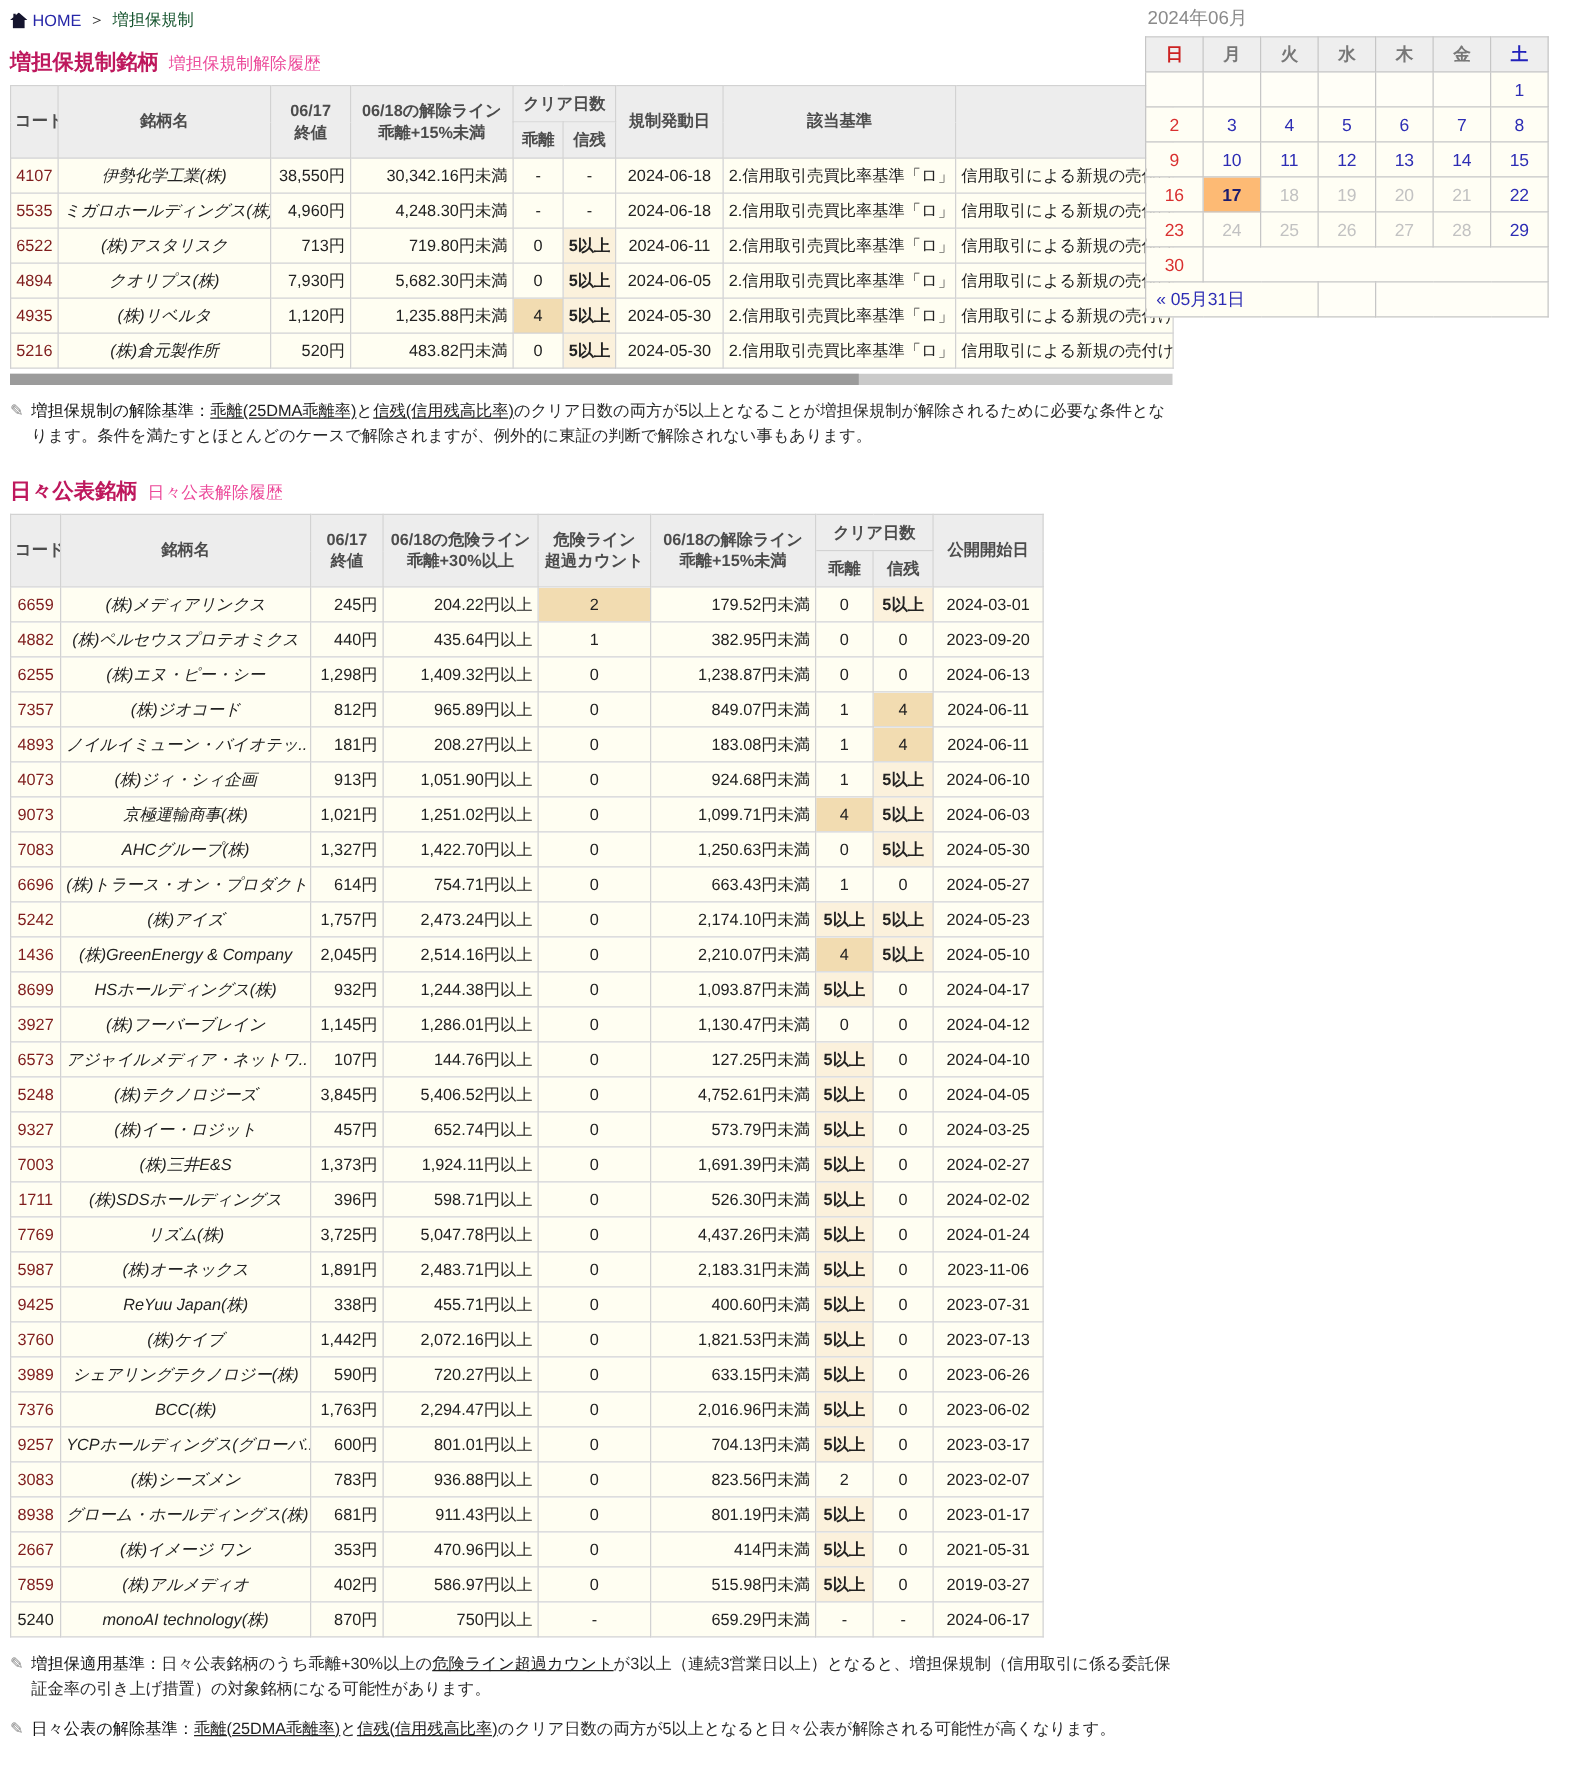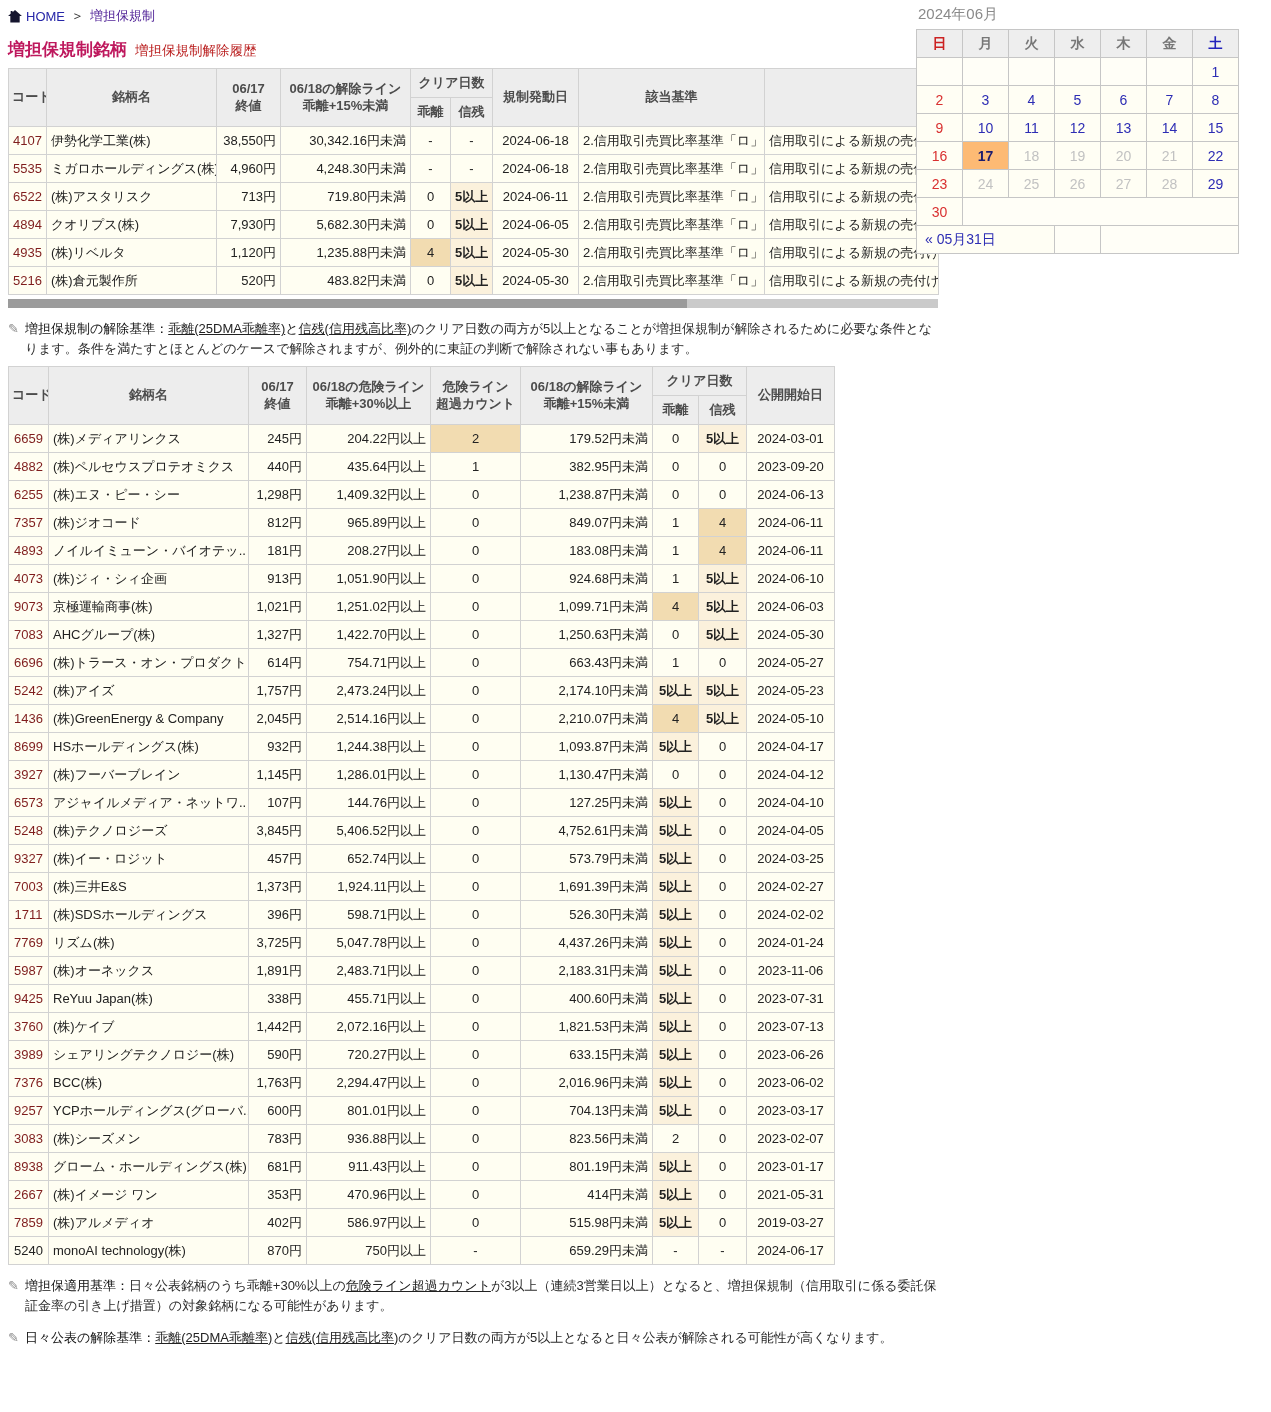--- a/index.html
+++ b/index.html
@@ -5,39 +5,39 @@
   html,body{margin:0;padding:0;background:#ffffff;}
   body{width:1271px;height:1412px;position:relative;overflow:hidden;
        font-family:"Liberation Sans","DejaVu Sans",sans-serif;font-size:13px;color:#222;}
   a{cursor:pointer;}
   .main{position:absolute;left:8px;top:8px;width:930px;}
   
   .breadcrumb{display:flex;align-items:center;gap:4px;height:16px;}
   .home-ico{display:inline-flex;align-items:center;}
   .bc-link{color:#2626a8;text-decoration:none;}
   .bc-sep{color:#333;margin:0 2px;}
-  .bc-cur{color:#4c1d95;}
+  .bc-cur{color:#14532d;}
   
   .updated{text-align:right;margin-top:9px;font-size:13.5px;color:#111;}
   
   .sec-head{margin-top:14px;display:flex;align-items:baseline;gap:8px;}
   .sec-head.second{margin-top:22px;}
   .sec-title{font-size:17px;font-weight:bold;color:#be185d;}
-  .sec-link{font-size:13.5px;color:#b91c1c;text-decoration:none;}
+  .sec-link{font-size:13.5px;color:#ec4899;text-decoration:none;}
   
   table.t{border-collapse:collapse;table-layout:fixed;margin-top:7px;}
   table.t1{width:930px;}
   table.t2{width:826px;}
   .t th,.t td{border:1px solid #d2d2d2;overflow:hidden;white-space:nowrap;}
   .t th{background:#ededed;color:#4c4c4c;font-weight:bold;font-size:13px;height:28px;padding:0 3px;text-align:center;line-height:1.3;}
   .t thead tr:first-child th[rowspan]{height:57px;}
   .t td{background:#fffef2;height:27px;padding:0 4px;font-size:13px;color:#222;}
   .t1 td{height:27px;}
   .c-code{text-align:center;}
-  .c-name{text-align:left;padding-left:7px;}
+  .c-name{text-align:center;padding-left:7px;font-style:italic;}
   .c-price{text-align:right;padding-right:8px;}
   .c-cnt{text-align:center;}
   .c-date{text-align:center;}
   .c-kijun{text-align:left;padding-left:6px;}
   .c-measure{text-align:left;padding-left:7px;}
   .code-link{color:#7f1d1d;text-decoration:none;}
   td.hl-strong{background:#f2dcb1;}
   td.hl-soft{background:#fbf1dc;font-weight:bold;}
   
   .hscroll{width:930px;height:9px;background:#cacaca;margin-top:4px;position:relative;}
@@ -189,20 +189,24 @@
 
   <div class="hscroll">
     <div class="hthumb"></div>
   </div>
 
   <p class="note">
     <span class="note-icon">✎</span>
     <span class="note-body"><span class="note-label">増担保規制の解除基準：</span><a class="note-link">乖離(25DMA乖離率)</a><span>と</span><a class="note-link">信残(信用残高比率)</a><span>のクリア日数の両方が5以上となることが増担保規制が解除されるために必要な条件となります。条件を満たすとほとんどのケースで解除されますが、例外的に東証の判断で解除されない事もあります。</span></span>
   </p>
 
+  <div class="sec-head second">
+    <span class="sec-title">日々公表銘柄</span>
+    <a href="#" class="sec-link">日々公表解除履歴</a>
+  </div>
 
   <table class="t t2">
     <colgroup>
       <col style="width:40px">
         <col style="width:200px">
         <col style="width:58px">
         <col style="width:124px">
       <col style="width:90px">
         <col style="width:132px">
         <col style="width:46px">

